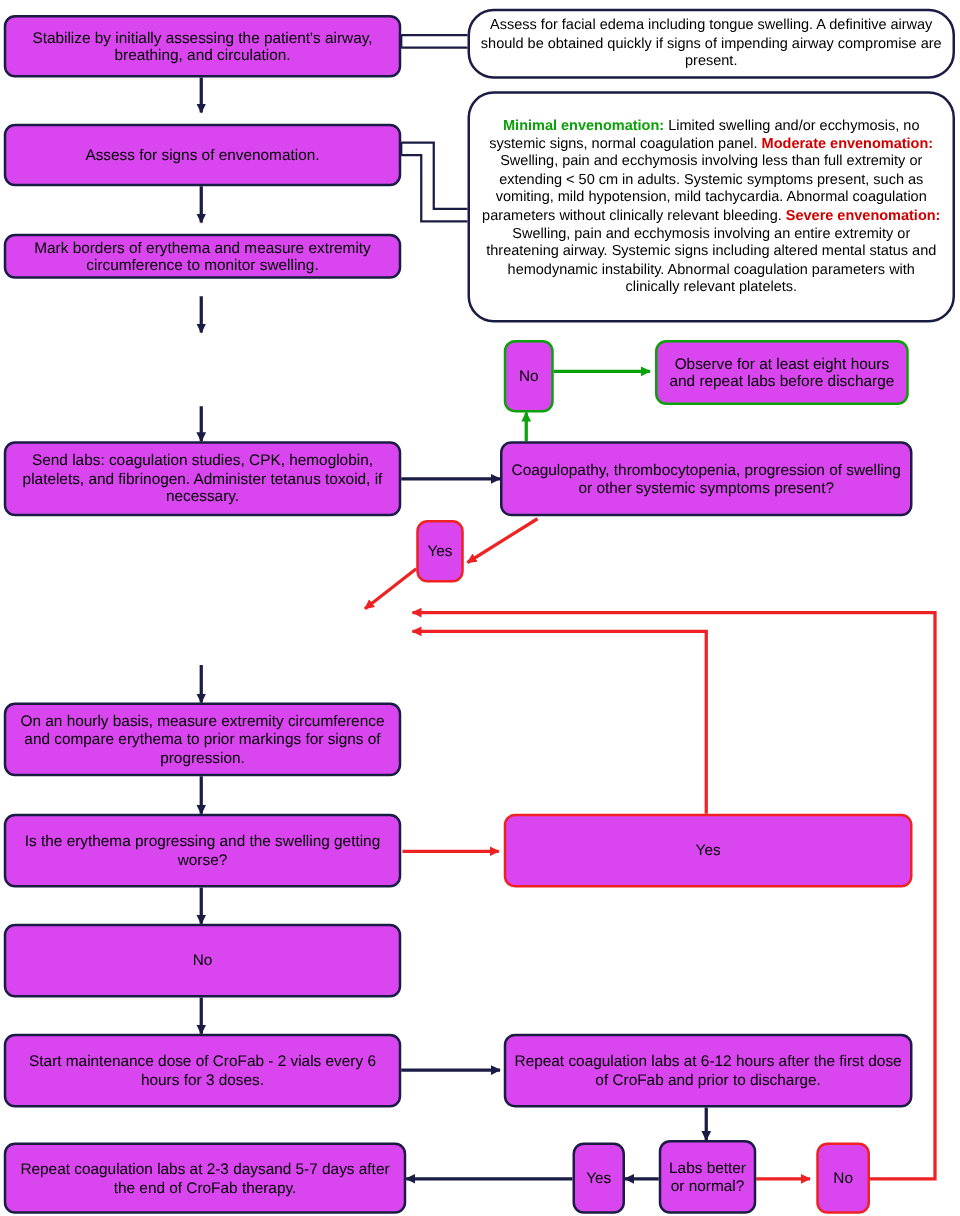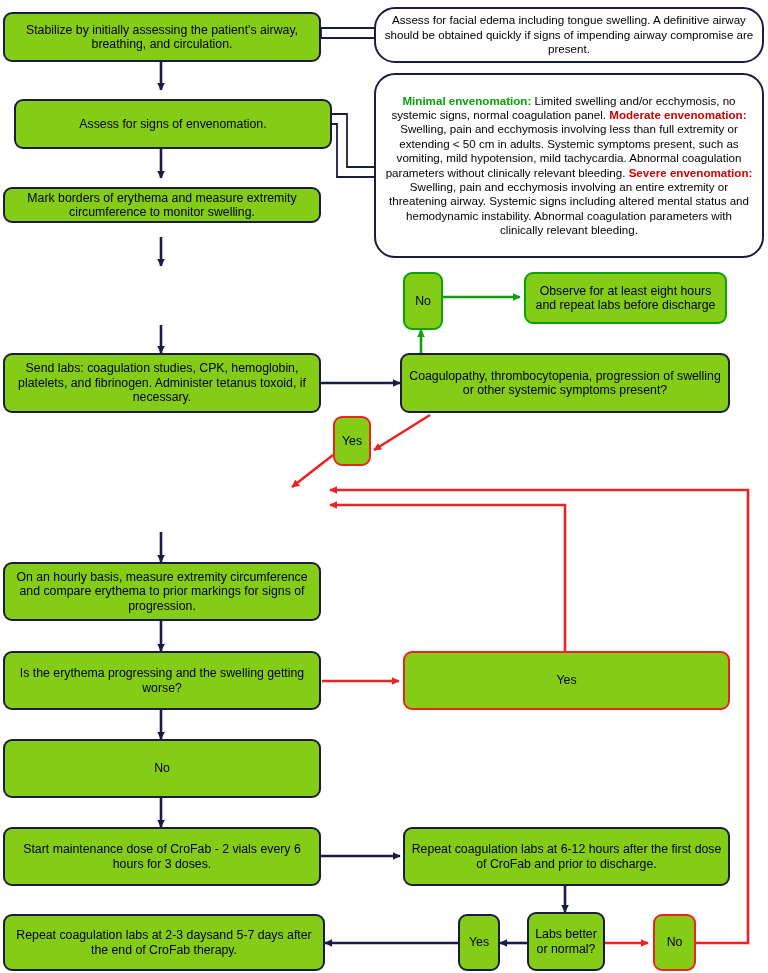--- a/index.html
+++ b/index.html
@@ -18,21 +18,21 @@
   svg#wires{
     position:absolute;
     left:0;top:0;
     width:768px;height:973px;
     pointer-events:none;
     z-index:1;
   }
   .node{
     position:absolute;
     box-sizing:border-box;
-    background:#84cc16;
+    background:#d946ef;
     border-radius:9px;
     display:flex;
     align-items:center;
     justify-content:center;
     text-align:center;
     z-index:2;
     line-height:1.18;
     color:#000000;
   }
   .node .txt{
@@ -142,21 +142,21 @@
     <g stroke="#ee2222" stroke-width="2.6" fill="none">
       <path d="M605,943 L648,943" marker-end="url(#ah-red)"></path>
       <path d="M696,943 L748,943 L748,490 L330,490" marker-end="url(#ah-red)"></path>
     </g>
   </svg>
 
   <div class="node navy sz-12b" style="left:3px;top:12px;width:318px;height:50px;">
     <span class="txt">Stabilize by initially assessing the patient's airway, breathing, and circulation.</span>
   </div>
 
-  <div class="node navy sz-12b" style="left:14px;top:99px;width:318px;height:50px;">
+  <div class="node navy sz-12b" style="left:3px;top:99px;width:318px;height:50px;">
     <span class="txt">Assess for signs of envenomation.</span>
   </div>
 
   <div class="node navy sz-12b" style="left:3px;top:187px;width:318px;height:36px;">
     <span class="txt">Mark borders of erythema and measure extremity circumference to monitor swelling.</span>
   </div>
 
 
   <div class="node navy sz-12b" style="left:3px;top:353px;width:318px;height:60px;">
     <span class="txt">Send labs: coagulation studies, CPK, hemoglobin, platelets, and fibrinogen. Administer tetanus toxoid, if necessary.</span>
@@ -221,17 +221,17 @@
   </div>
 
   <div class="info-box" style="left:374px;top:7px;width:390px;height:56px;display:flex;align-items:center;justify-content:center;">
     <span>Assess for facial edema including tongue swelling. A definitive airway should be obtained quickly if signs of impending airway compromise are present.</span>
   </div>
 
   <div class="info-box" style="left:374px;top:73px;width:390px;height:185px;display:flex;align-items:center;justify-content:center;">
     <span>
       <span class="lbl-min">Minimal envenomation:</span><span> Limited swelling and/or ecchymosis, no systemic signs, normal coagulation panel.</span>
       <span class="lbl-mod">Moderate envenomation:</span><span> Swelling, pain and ecchymosis involving less than full extremity or extending &lt; 50 cm in adults. Systemic symptoms present, such as vomiting, mild hypotension, mild tachycardia. Abnormal coagulation parameters without clinically relevant bleeding.</span>
-      <span class="lbl-sev">Severe envenomation:</span><span> Swelling, pain and ecchymosis involving an entire extremity or threatening airway. Systemic signs including altered mental status and hemodynamic instability. Abnormal coagulation parameters with clinically relevant bleeding.</span>
+      <span class="lbl-sev">Severe envenomation:</span><span> Swelling, pain and ecchymosis involving an entire extremity or threatening airway. Systemic signs including altered mental status and hemodynamic instability. Abnormal coagulation parameters with clinically relevant platelets.</span>
     </span>
   </div>
 
 </div>
 
 </body></html>

